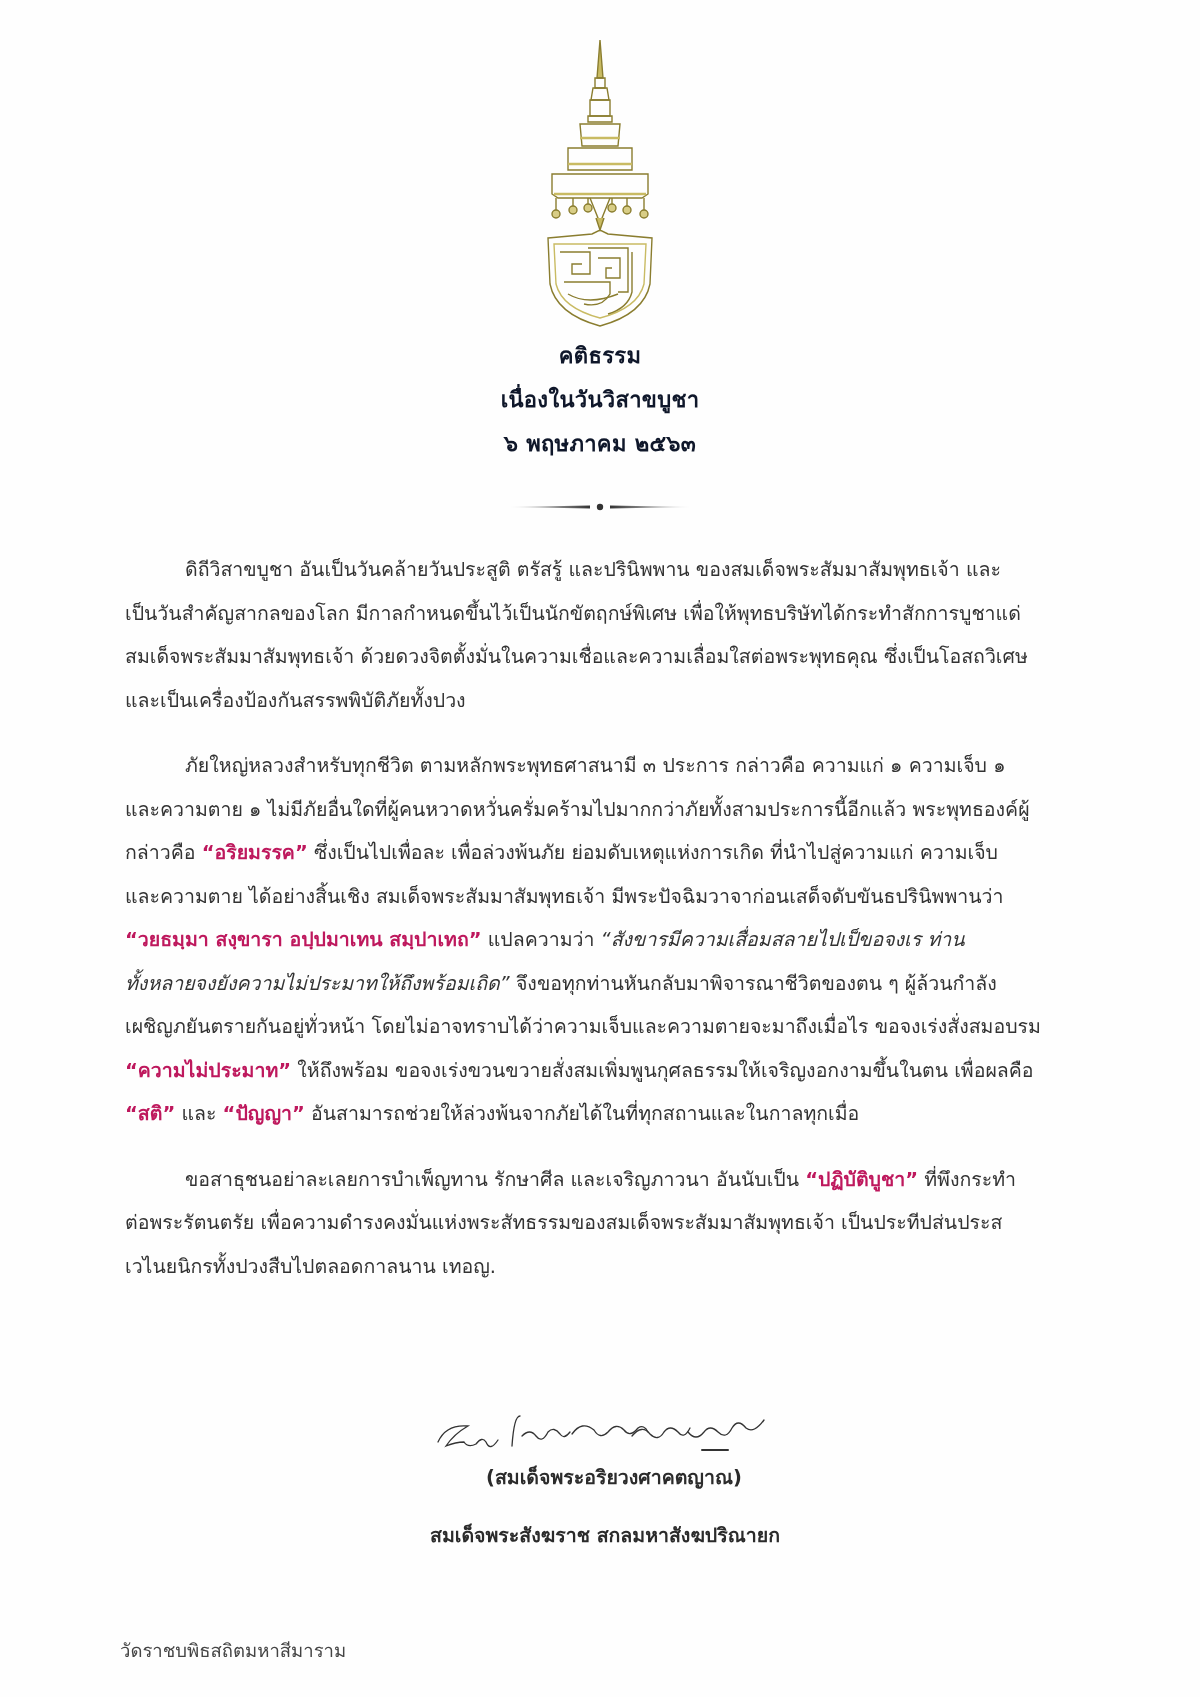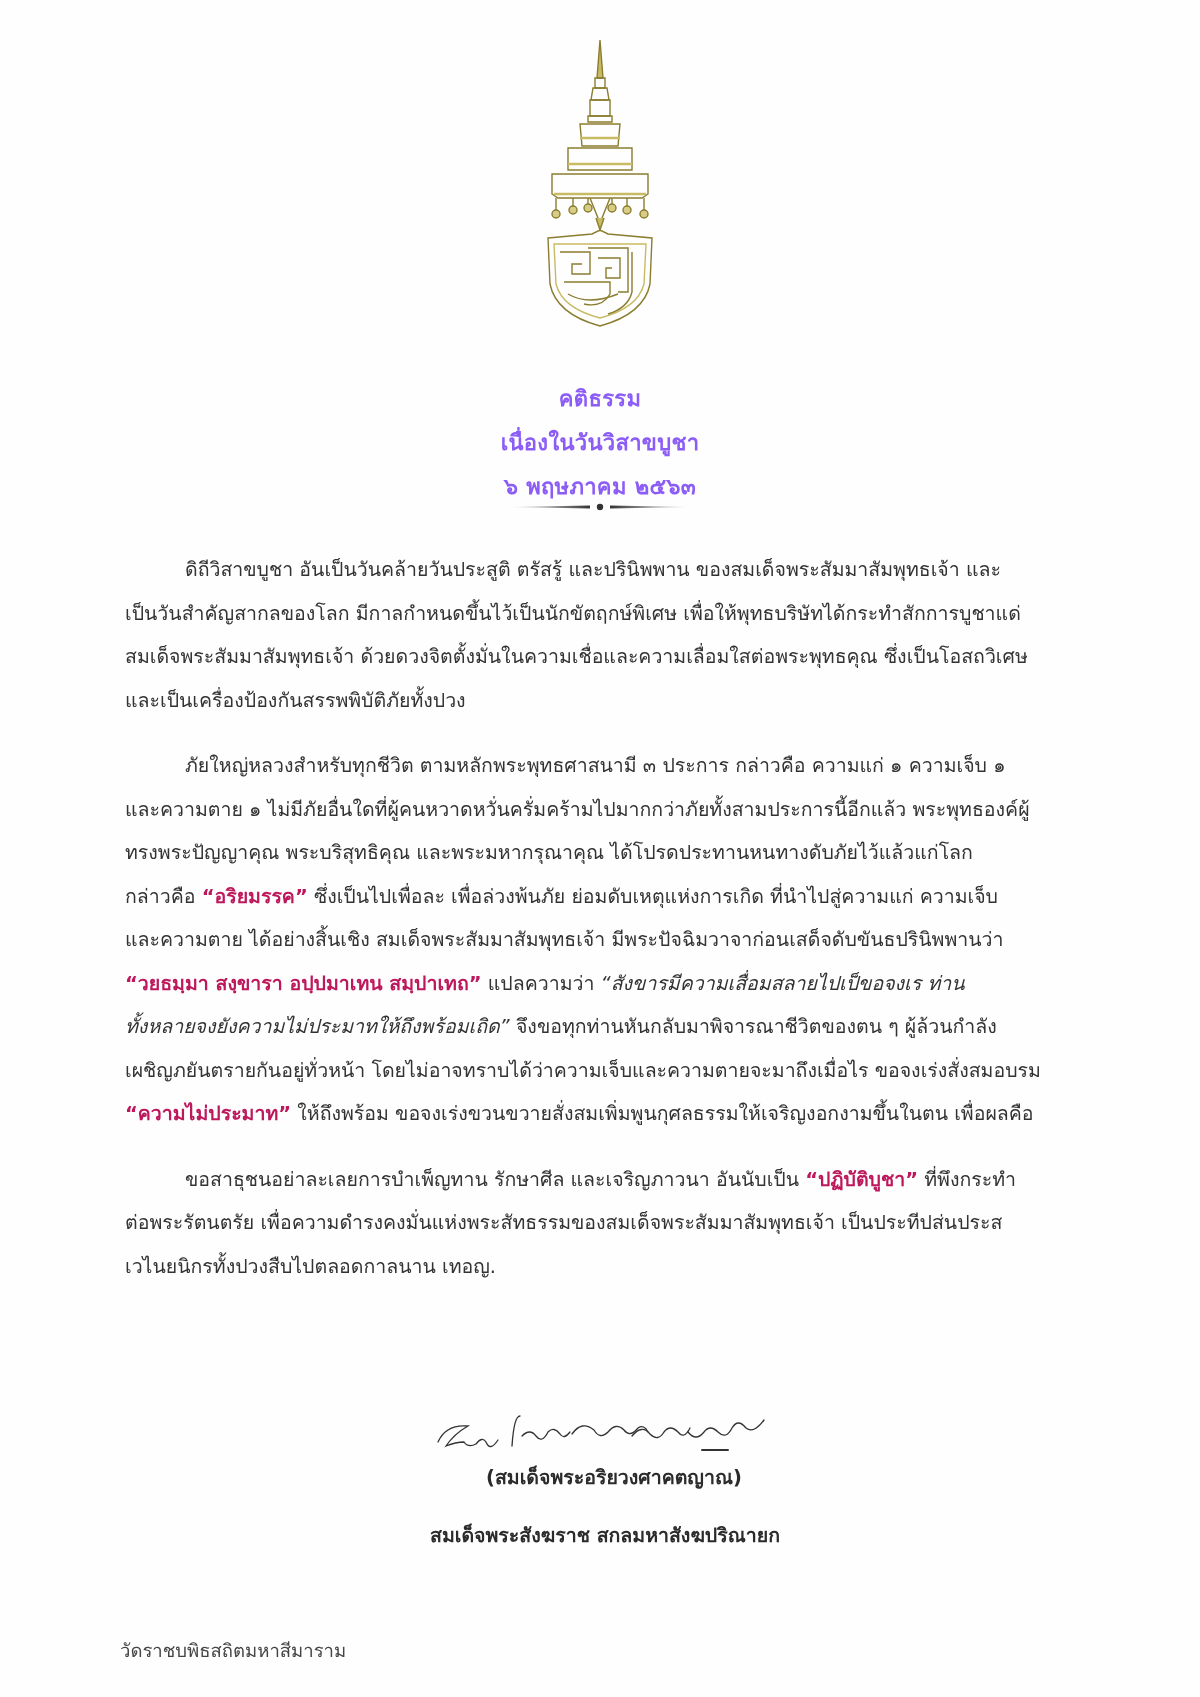--- a/index.html
+++ b/index.html
@@ -27,22 +27,21 @@
       width: 120px;
       height: 290px;
     }
     .title-block {
       position: absolute;
       left: 0;
       right: 0;
       top: 338px;
       text-align: center;
       font-weight: bold;
-      color: #8b5cf6;
-      margin-top: 43px;
+      color: #0f172a;
     }
     .title-line {
       font-size: 22px;
       line-height: 36px;
       height: 44px;
       letter-spacing: 0.3px;
     }
     .divider {
       position: absolute;
       left: 510px;
@@ -194,27 +193,27 @@
     <div class="para">
       <span class="line indent">ดิถีวิสาขบูชา อันเป็นวันคล้ายวันประสูติ ตรัสรู้ และปรินิพพาน ของสมเด็จพระสัมมาสัมพุทธเจ้า และ</span>
       <span class="line">เป็นวันสำคัญสากลของโลก มีกาลกำหนดขึ้นไว้เป็นนักขัตฤกษ์พิเศษ เพื่อให้พุทธบริษัทได้กระทำสักการบูชาแด่</span>
       <span class="line">สมเด็จพระสัมมาสัมพุทธเจ้า ด้วยดวงจิตตั้งมั่นในความเชื่อและความเลื่อมใสต่อพระพุทธคุณ ซึ่งเป็นโอสถวิเศษ</span>
       <span class="line">และเป็นเครื่องป้องกันสรรพพิบัติภัยทั้งปวง</span>
     </div>
 
     <div class="para">
       <span class="line indent">ภัยใหญ่หลวงสำหรับทุกชีวิต ตามหลักพระพุทธศาสนามี ๓ ประการ กล่าวคือ ความแก่ ๑ ความเจ็บ ๑</span>
       <span class="line">และความตาย ๑ ไม่มีภัยอื่นใดที่ผู้คนหวาดหวั่นครั่มคร้ามไปมากกว่าภัยทั้งสามประการนี้อีกแล้ว พระพุทธองค์ผู้</span>
-      <span class="line">ทรงพระปัญญาคุณ พระบริสุทธิคุณ และพระมหากรุณาคุณ ได้โปรดประทานหนทางดับภัยไว้แล้วแก่โลก</span>
       <span class="line"><span>กล่าวคือ </span><span class="b">“อริยมรรค”</span><span> ซึ่งเป็นไปเพื่อละ เพื่อล่วงพ้นภัย  ย่อมดับเหตุแห่งการเกิด ที่นำไปสู่ความแก่ ความเจ็บ</span></span>
       <span class="line">และความตาย ได้อย่างสิ้นเชิง สมเด็จพระสัมมาสัมพุทธเจ้า มีพระปัจฉิมวาจาก่อนเสด็จดับขันธปรินิพพานว่า</span>
       <span class="line"><span class="b">“วยธมฺมา สงฺขารา อปฺปมาเทน สมฺปาเทถ”</span><span> แปลความว่า </span><span class="i">“สังขารมีความเสื่อมสลายไปเป็ขอจงเร ท่าน</span></span>
       <span class="line"><span class="i">ทั้งหลายจงยังความไม่ประมาทให้ถึงพร้อมเถิด”</span><span> จึงขอทุกท่านหันกลับมาพิจารณาชีวิตของตน ๆ ผู้ล้วนกำลัง</span></span>
       <span class="line">เผชิญภยันตรายกันอยู่ทั่วหน้า โดยไม่อาจทราบได้ว่าความเจ็บและความตายจะมาถึงเมื่อไร ขอจงเร่งสั่งสมอบรม</span>
       <span class="line"><span class="b">“ความไม่ประมาท”</span><span> ให้ถึงพร้อม ขอจงเร่งขวนขวายสั่งสมเพิ่มพูนกุศลธรรมให้เจริญงอกงามขึ้นในตน เพื่อผลคือ</span></span>
+      <span class="line"><span class="b">“สติ”</span><span> และ </span><span class="b">“ปัญญา”</span><span> อันสามารถช่วยให้ล่วงพ้นจากภัยได้ในที่ทุกสถานและในกาลทุกเมื่อ</span></span>
     </div>
 
     <div class="para">
       <span class="line indent"><span>ขอสาธุชนอย่าละเลยการบำเพ็ญทาน รักษาศีล และเจริญภาวนา อันนับเป็น </span><span class="b">“ปฏิบัติบูชา”</span><span> ที่พึงกระทำ</span></span>
       <span class="line">ต่อพระรัตนตรัย เพื่อความดำรงคงมั่นแห่งพระสัทธรรมของสมเด็จพระสัมมาสัมพุทธเจ้า เป็นประทีปส่นประส</span>
       <span class="line">เวไนยนิกรทั้งปวงสืบไปตลอดกาลนาน เทอญ.</span>
     </div>
   </div>
 
   <svg class="signature" viewBox="0 0 360 44" xmlns="http://www.w3.org/2000/svg">

